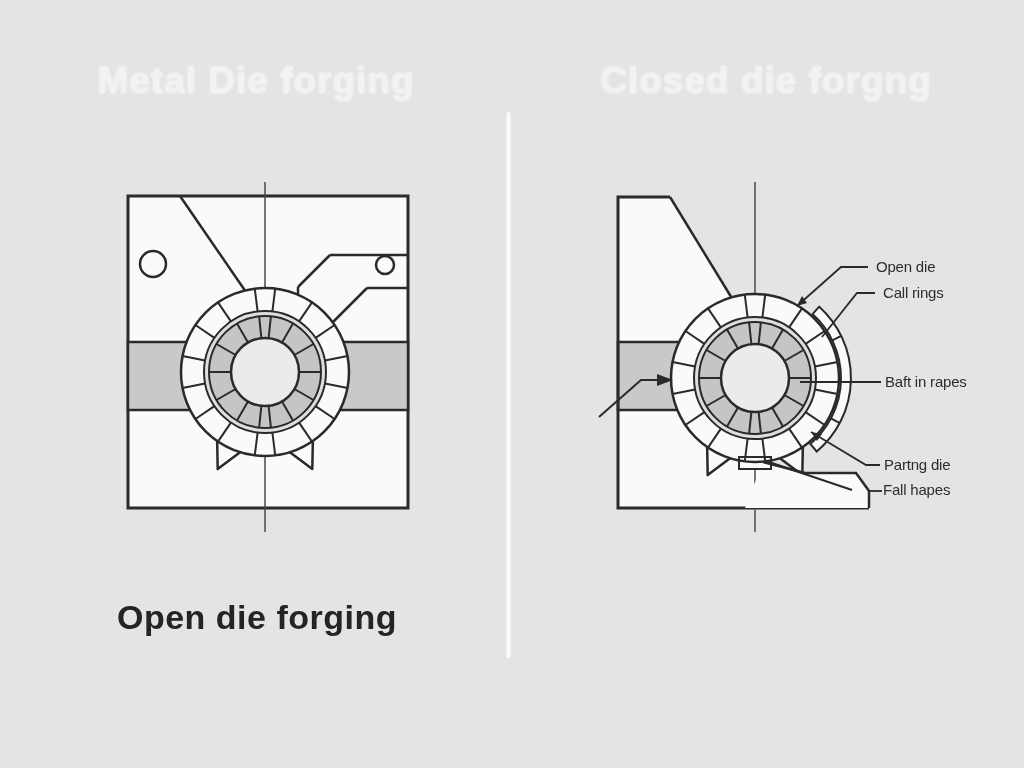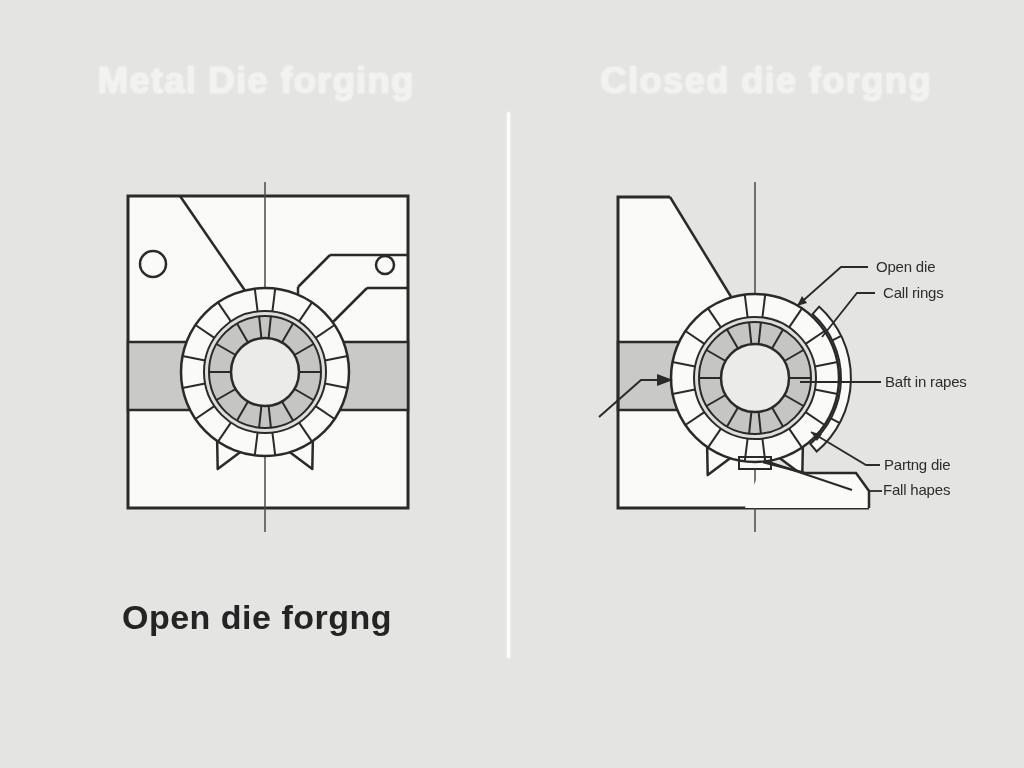--- a/index.html
+++ b/index.html
@@ -197,15 +197,15 @@
 
     <g class="labels">
       <text x="281" y="102">Open die</text>
       <text x="288" y="128">Call rings</text>
       <text x="290" y="217">Baft in rapes</text>
       <text x="289" y="300">Partng die</text>
       <text x="288" y="325">Fall hapes</text>
     </g>
   </svg>
 
-  <div class="panel-caption left">Open die forgng</div>
+  <div class="panel-caption left">Open die forging</div>
 
 </div>
 
 </body></html>

